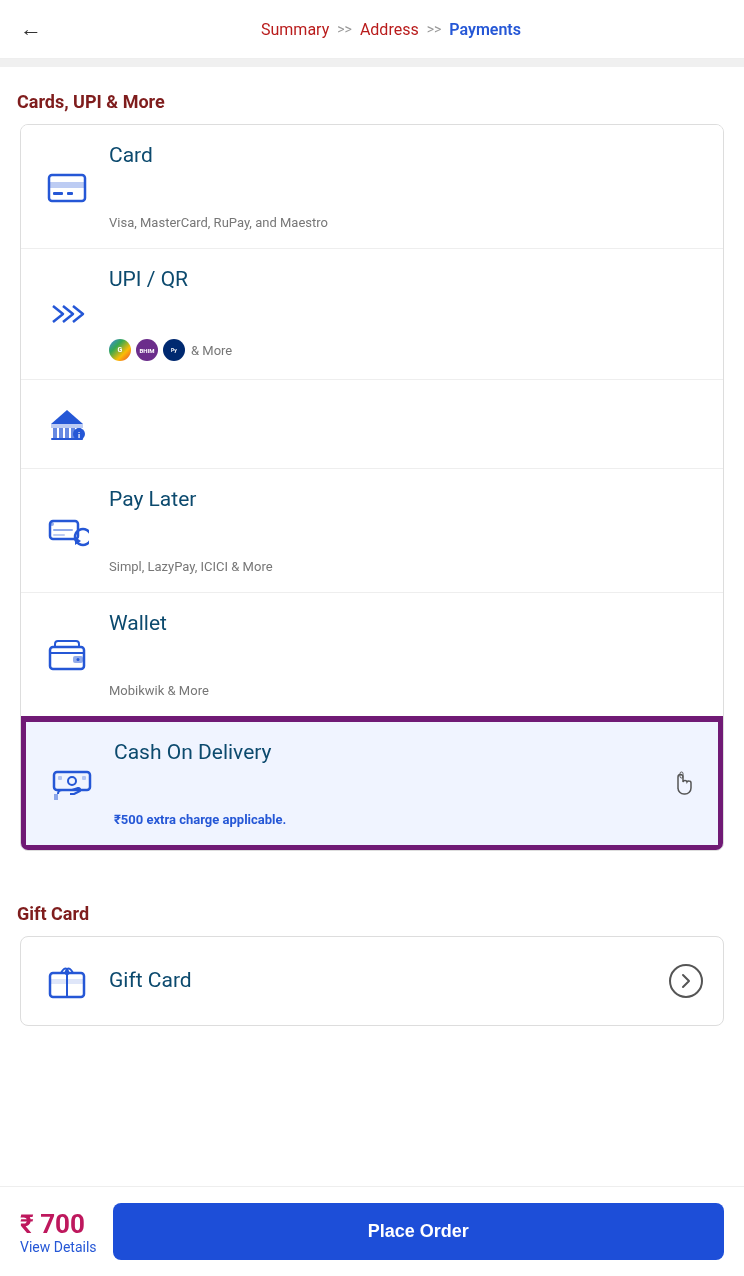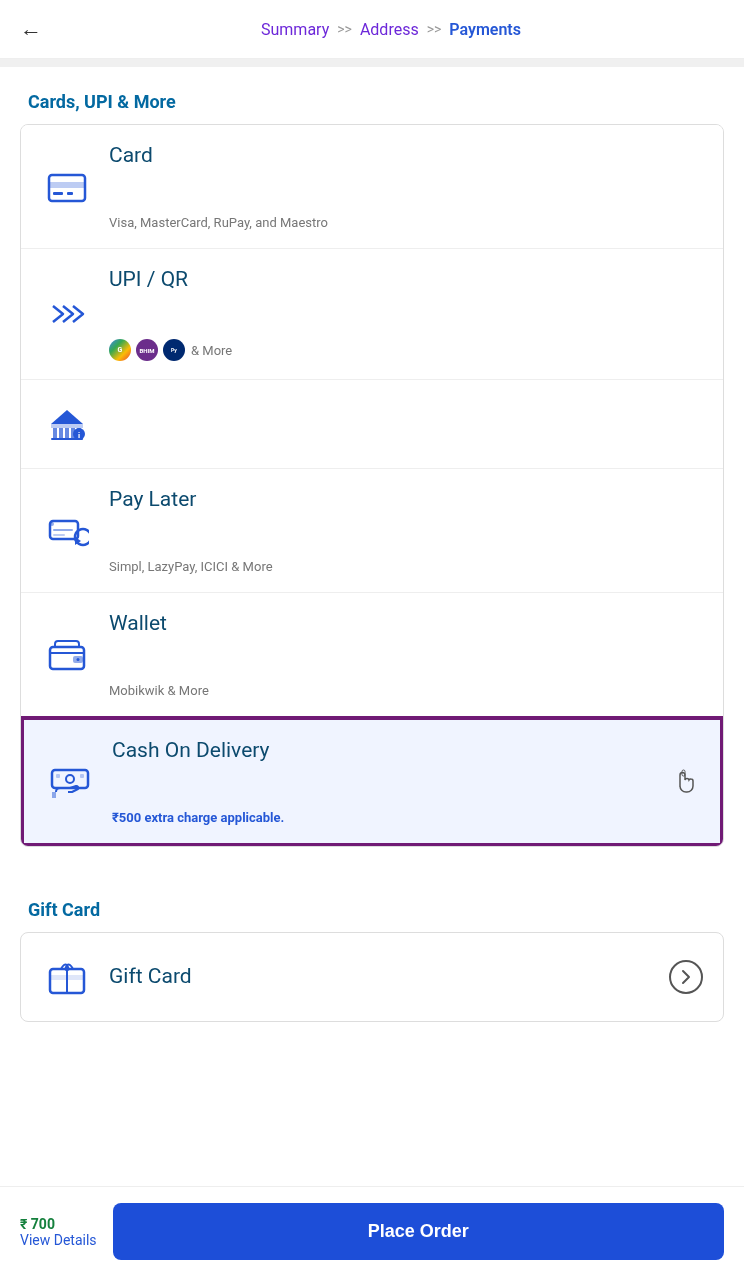--- a/index.html
+++ b/index.html
@@ -39,36 +39,36 @@
     }
     .breadcrumb-sep {
       color: #999;
       font-size: 14px;
     }
     .breadcrumb-active {
       color: #2557d6;
       font-weight: 600;
     }
     .breadcrumb-inactive {
-      color: #6d28d9;
+      color: #b91c1c;
     }
 
     
     .divider-bar {
       height: 8px;
       background: #f0f0f0;
       width: 100%;
     }
 
     
     .section-header {
-      padding: 24px 20px 12px 28px;
+      padding: 24px 20px 12px 17px;
       font-size: 18px;
       font-weight: 700;
-      color: #0369a1;
+      color: #7f1d1d;
     }
 
     
     .payment-list {
       border: 1px solid #ddd;
       border-radius: 8px;
       margin: 0 20px;
       overflow: hidden;
     }
 
@@ -203,23 +203,23 @@
       background: #fff;
       border-top: 1px solid #eee;
       padding: 16px 20px;
       gap: 16px;
     }
 
     .price-block {
       flex: 0 0 auto;
     }
     .price-amount {
-      font-size: 14px;
+      font-size: 26px;
       font-weight: 700;
-      color: #15803d;
+      color: #be185d;
     }
     .price-details {
       font-size: 14px;
       color: #2557d6;
       font-weight: 400;
     }
 
     .place-order-btn {
       flex: 1;
       background: #1d4ed8;
@@ -337,21 +337,21 @@
         <circle cx="33" cy="26.5" r="1.5" fill="#2557d6"></circle>
         <path d="M10 14 v-3 a3 3 0 0 1 3-3 h18 a3 3 0 0 1 3 3 v3" stroke="#2557d6" stroke-width="2" fill="none"></path>
       </svg>
     </div>
     <div class="payment-text">
       <div class="payment-title">Wallet</div>
       <div class="payment-subtitle">Mobikwik &amp; More</div>
     </div>
   </div>
 
-  <div class="payment-item selected" style="border:4px solid #701a75; background:#f0f4ff;">
+  <div class="payment-item selected" style="border:6px solid #701a75; background:#f0f4ff;">
     <div class="payment-icon">
       <svg viewBox="0 0 44 44" fill="none">
 
         <rect x="4" y="10" width="36" height="18" rx="3" stroke="#2557d6" stroke-width="2.5" fill="none"></rect>
         <circle cx="22" cy="19" r="4" stroke="#2557d6" stroke-width="2" fill="none"></circle>
         <rect x="8" y="14" width="4" height="4" rx="1" fill="#2557d6" opacity="0.3"></rect>
         <rect x="32" y="14" width="4" height="4" rx="1" fill="#2557d6" opacity="0.3"></rect>
 
         <path d="M8 32 q0-4 4-4 h10 l6-2 a2 2 0 0 1 2 3 l-6 3 h-4" stroke="#2557d6" stroke-width="2" fill="none" stroke-linejoin="round"></path>
         <path d="M8 32 h-4 v6 h4 z" fill="#2557d6" opacity="0.5"></path>

